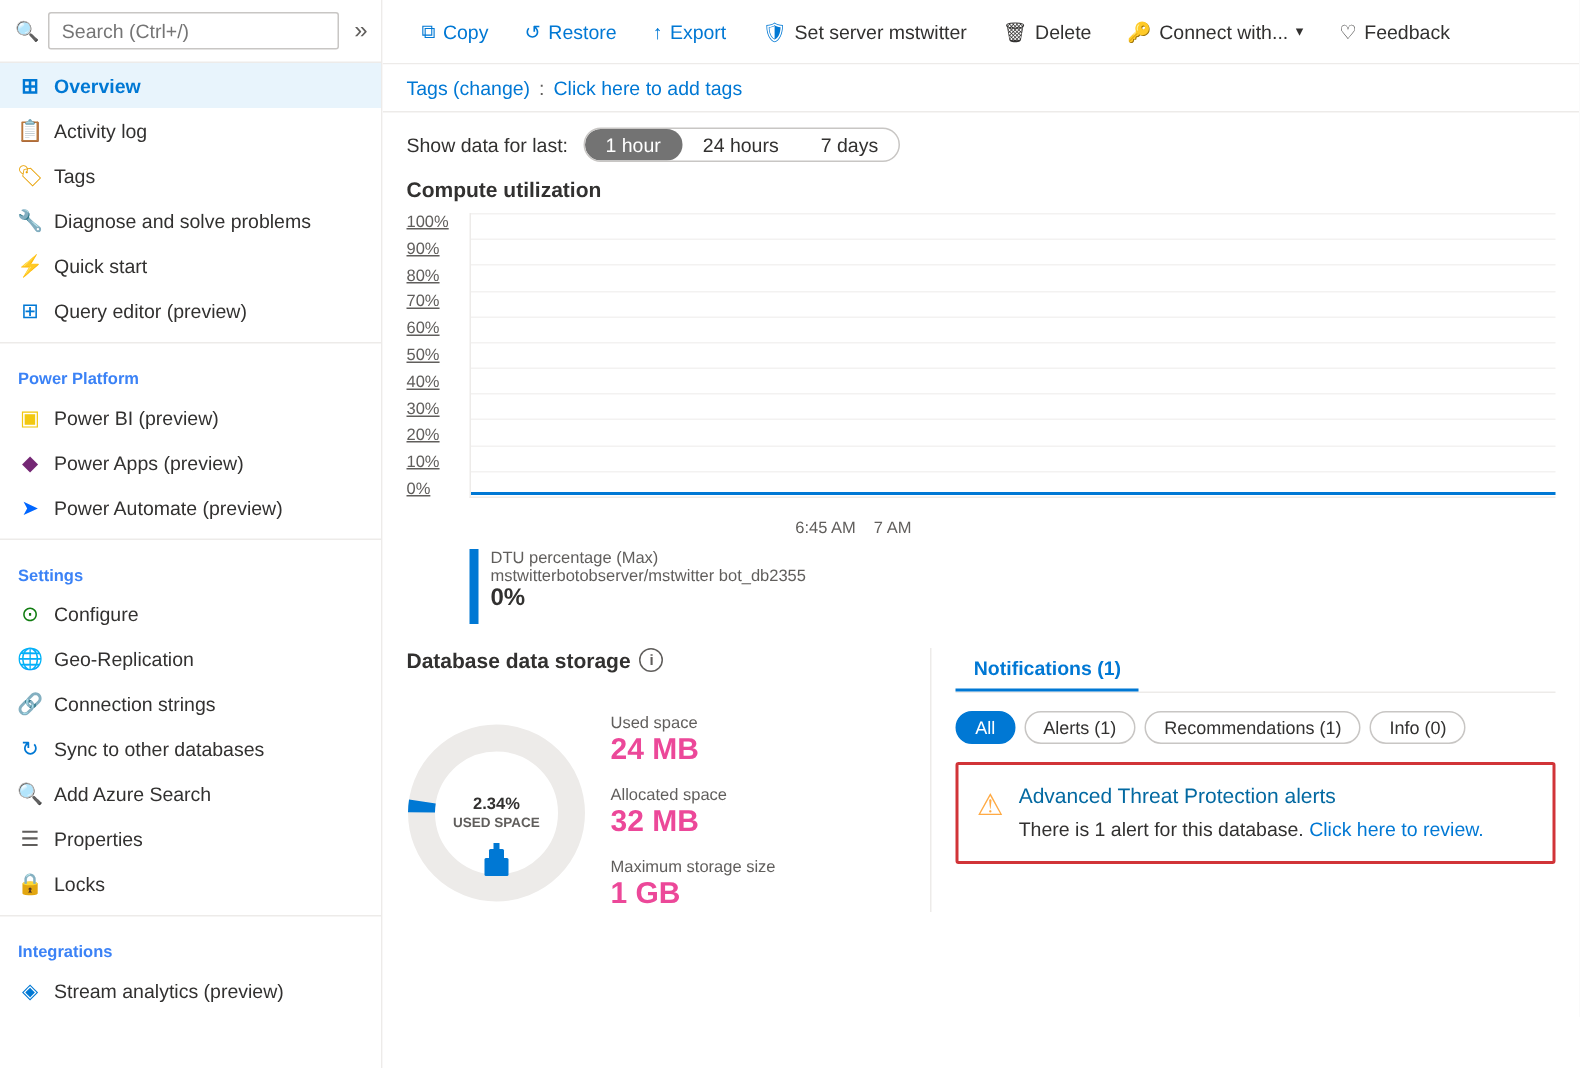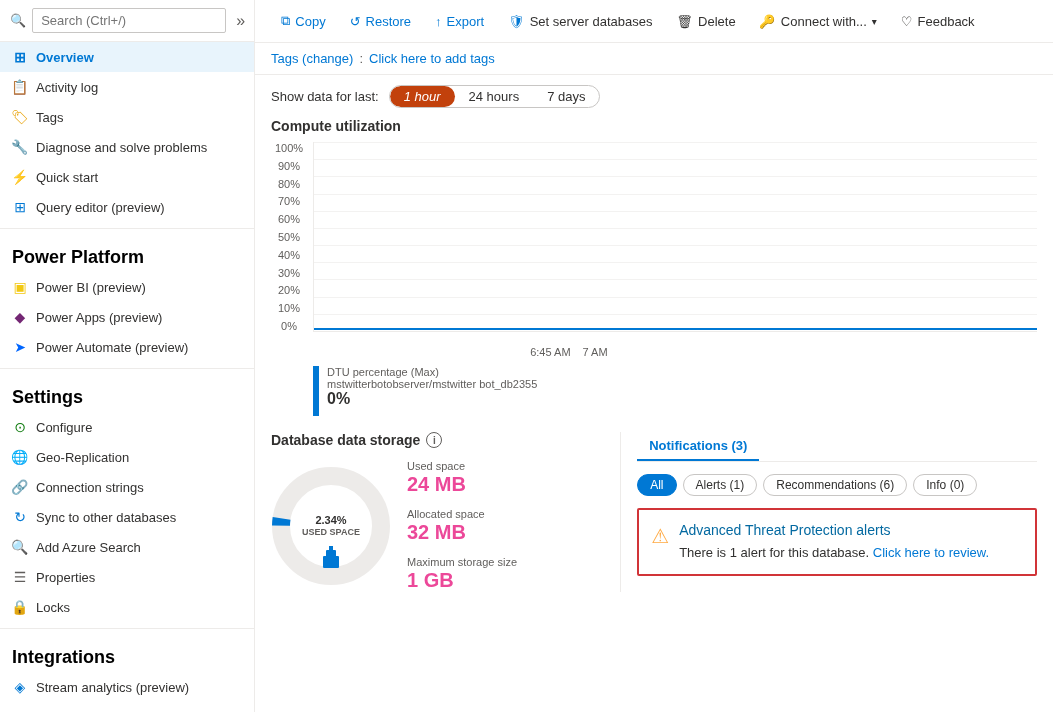--- a/index.html
+++ b/index.html
@@ -9,21 +9,21 @@
     
     .sidebar { width: 255px; min-width: 255px; background: #fff; border-right: 1px solid #edebe9; overflow-y: auto; display: flex; flex-direction: column; }
     .search-box { display: flex; align-items: center; padding: 8px 10px; border-bottom: 1px solid #edebe9; gap: 6px; }
     .search-box input { flex: 1; border: 1px solid #c8c6c4; padding: 4px 8px; font-size: 13px; border-radius: 2px; outline: none; }
     .collapse-btn { background: none; border: none; cursor: pointer; font-size: 16px; color: #605e5c; padding: 2px 4px; }
     
     .nav-item { display: flex; align-items: center; padding: 7px 12px; cursor: pointer; gap: 8px; font-size: 13px; color: #323130; }
     .nav-item.active { background: #e8f4fc; color: #0078d4; font-weight: 600; }
     .nav-icon { width: 16px; height: 16px; display: flex; align-items: center; justify-content: center; font-size: 14px; flex-shrink: 0; }
     
-    .section-header { padding: 12px 12px 4px 12px; font-size: 18px; font-weight: 600; color: #000000; text-transform: none; }
+    .section-header { padding: 12px 12px 4px 12px; font-size: 11px; font-weight: 600; color: #3b82f6; text-transform: none; }
     .section-divider { border: none; border-top: 1px solid #edebe9; margin: 6px 0; }
     
     
     .main { flex: 1; display: flex; flex-direction: column; overflow: hidden; }
     
     
     .toolbar { display: flex; align-items: center; padding: 8px 16px; border-bottom: 1px solid #edebe9; gap: 4px; background: #fff; }
     .toolbar-btn { display: flex; align-items: center; gap: 5px; padding: 5px 10px; border: none; background: none; cursor: pointer; font-size: 13px; color: #323130; border-radius: 2px; }
     .toolbar-btn.primary { color: #0078d4; }
     
@@ -33,45 +33,45 @@
     
     .tags-bar { padding: 8px 16px; display: flex; align-items: flex-end; gap: 6px; font-size: 13px; border-bottom: 1px solid #edebe9; }
     .tags-label { color: #0078d4; cursor: pointer; }
     .tags-colon { color: #605e5c; }
     .tags-add { color: #0078d4; cursor: pointer; }
     
     
     .time-selector { display: flex; align-items: center; padding: 10px 16px; gap: 10px; font-size: 13px; }
     .time-buttons { display: flex; border: 1px solid #c8c6c4; border-radius: 15px; overflow: hidden; }
     .time-btn { padding: 3px 14px; border: none; background: none; cursor: pointer; font-size: 13px; color: #323130; }
-    .time-btn.active { background: #c2410c; color: #fff; border-radius: 15px; font-style: italic; }
+    .time-btn.active { background: #737373; color: #fff; border-radius: 15px; }
     
     
     .chart-section { padding: 0 16px 16px 16px; }
     .chart-title { font-size: 14px; font-weight: 600; margin-bottom: 8px; color: #323130; }
     .chart-container { position: relative; height: 220px; border: none; }
     .chart-y-axis { position: absolute; left: 0; top: 0; bottom: 30px; width: 40px; display: flex; flex-direction: column; justify-content: space-between; }
-    .chart-y-label { font-size: 11px; color: #605e5c; text-align: center; padding-right: 4px; }
+    .chart-y-label { font-size: 11px; color: #605e5c; text-align: left; padding-right: 4px; text-decoration: underline; }
     .chart-area { position: absolute; left: 42px; right: 0; top: 0; bottom: 30px; border-left: 1px solid #edebe9; border-bottom: 1px solid #edebe9; background: #fff; }
     .chart-grid-line { position: absolute; left: 0; right: 0; border-top: 1px solid #f3f2f1; }
     .chart-x-labels { position: absolute; left: 42px; right: 0; bottom: 0; display: flex; justify-content: flex-start; padding: 4px 0; gap: 12px; }
     .chart-x-label { font-size: 11px; color: #605e5c; }
     
     
     .dtu-info { margin: 4px 0 0 42px; display: flex; align-items: flex-start; gap: 8px; }
     .dtu-bar { width: 6px; height: 50px; background: #0078d4; }
     .dtu-text { font-size: 11px; color: #605e5c; }
     .dtu-percent { font-size: 16px; font-weight: 600; color: #323130; }
     
     
     .bottom-grid { display: flex; gap: 0; padding: 0 16px; flex: 1; }
     
     
     .storage-section { flex: 1; padding-right: 16px; }
-    .storage-title { font-size: 14px; font-weight: 600; margin-bottom: 12px; display: flex; align-items: center; gap: 6px; }
+    .storage-title { font-size: 14px; font-weight: 600; margin-bottom: 28px; display: flex; align-items: center; gap: 6px; }
     .info-icon { width: 16px; height: 16px; border-radius: 50%; border: 1px solid #605e5c; display: flex; align-items: center; justify-content: center; font-size: 10px; color: #605e5c; cursor: pointer; }
     .storage-content { display: flex; align-items: center; gap: 16px; }
     .donut-container { position: relative; width: 120px; height: 120px; }
     .donut-text { position: absolute; top: 50%; left: 50%; transform: translate(-50%, -50%); text-align: center; font-size: 11px; color: #323130; font-weight: 600; line-height: 1.3; }
     .storage-stats { display: flex; flex-direction: column; gap: 12px; }
     .stat-item { display: flex; flex-direction: column; }
     .stat-label { font-size: 11px; color: #605e5c; }
     .stat-value { font-size: 20px; font-weight: 600; color: #ec4899; line-height: 1.2; }
     
     
@@ -200,21 +200,21 @@
       <button class="toolbar-btn primary">
         <span>↺</span>
         <span>Restore</span>
       </button>
       <button class="toolbar-btn primary">
         <span>↑</span>
         <span>Export</span>
       </button>
       <button class="toolbar-btn">
         <span style="color:#0078d4;">🛡</span>
-        <span>Set server databases</span>
+        <span>Set server mstwitter</span>
       </button>
       <button class="toolbar-btn">
         <span>🗑</span>
         <span>Delete</span>
       </button>
       <button class="toolbar-btn">
         <span style="color:#0078d4;">🔑</span>
         <span>Connect with...</span>
         <span style="font-size:10px;">▾</span>
       </button>
@@ -323,26 +323,26 @@
               <div class="stat-item">
                 <span class="stat-label">Maximum storage size</span>
                 <span class="stat-value">1 GB</span>
               </div>
             </div>
           </div>
         </div>
 
         <div class="notifications-panel">
           <div class="notif-tabs">
-            <div class="notif-tab active">Notifications (3)</div>
+            <div class="notif-tab active">Notifications (1)</div>
           </div>
           <div class="filter-bar">
             <button class="filter-btn active">All</button>
             <button class="filter-btn">Alerts (1)</button>
-            <button class="filter-btn">Recommendations (6)</button>
+            <button class="filter-btn">Recommendations (1)</button>
             <button class="filter-btn">Info (0)</button>
           </div>
           <div class="alert-card">
             <div class="alert-icon">⚠</div>
             <div class="alert-content">
               <div class="alert-title">Advanced Threat Protection alerts</div>
               <div class="alert-desc">
                 There is 1 alert for this database. <a class="alert-link">Click here to review.</a>
               </div>
             </div>

